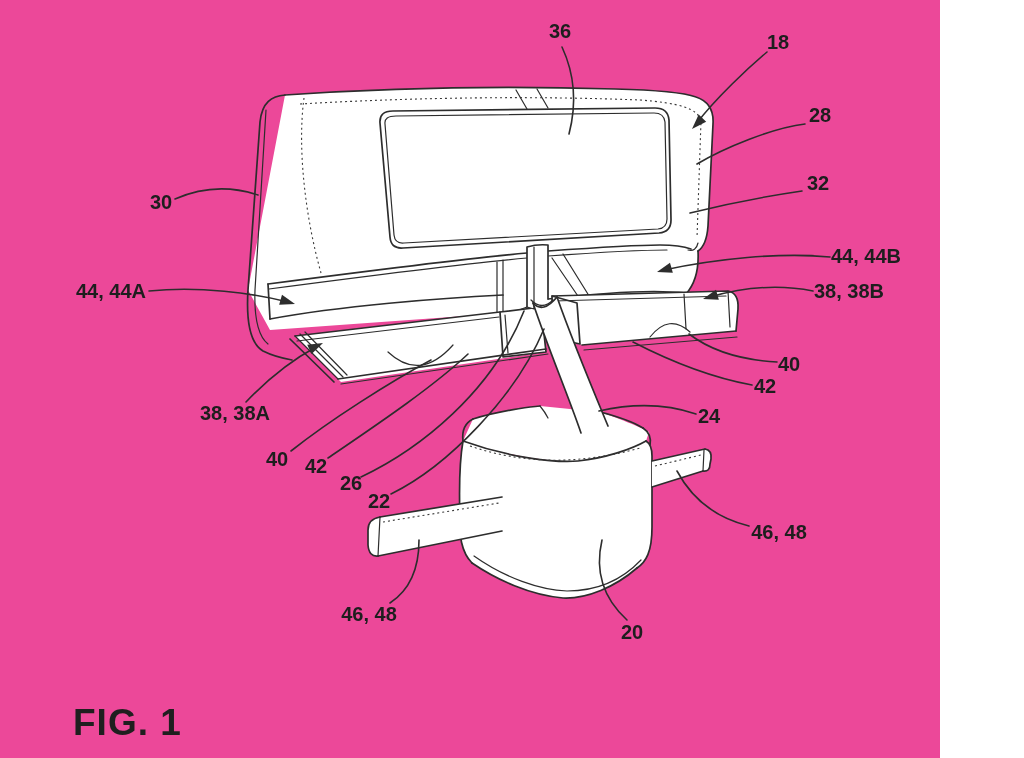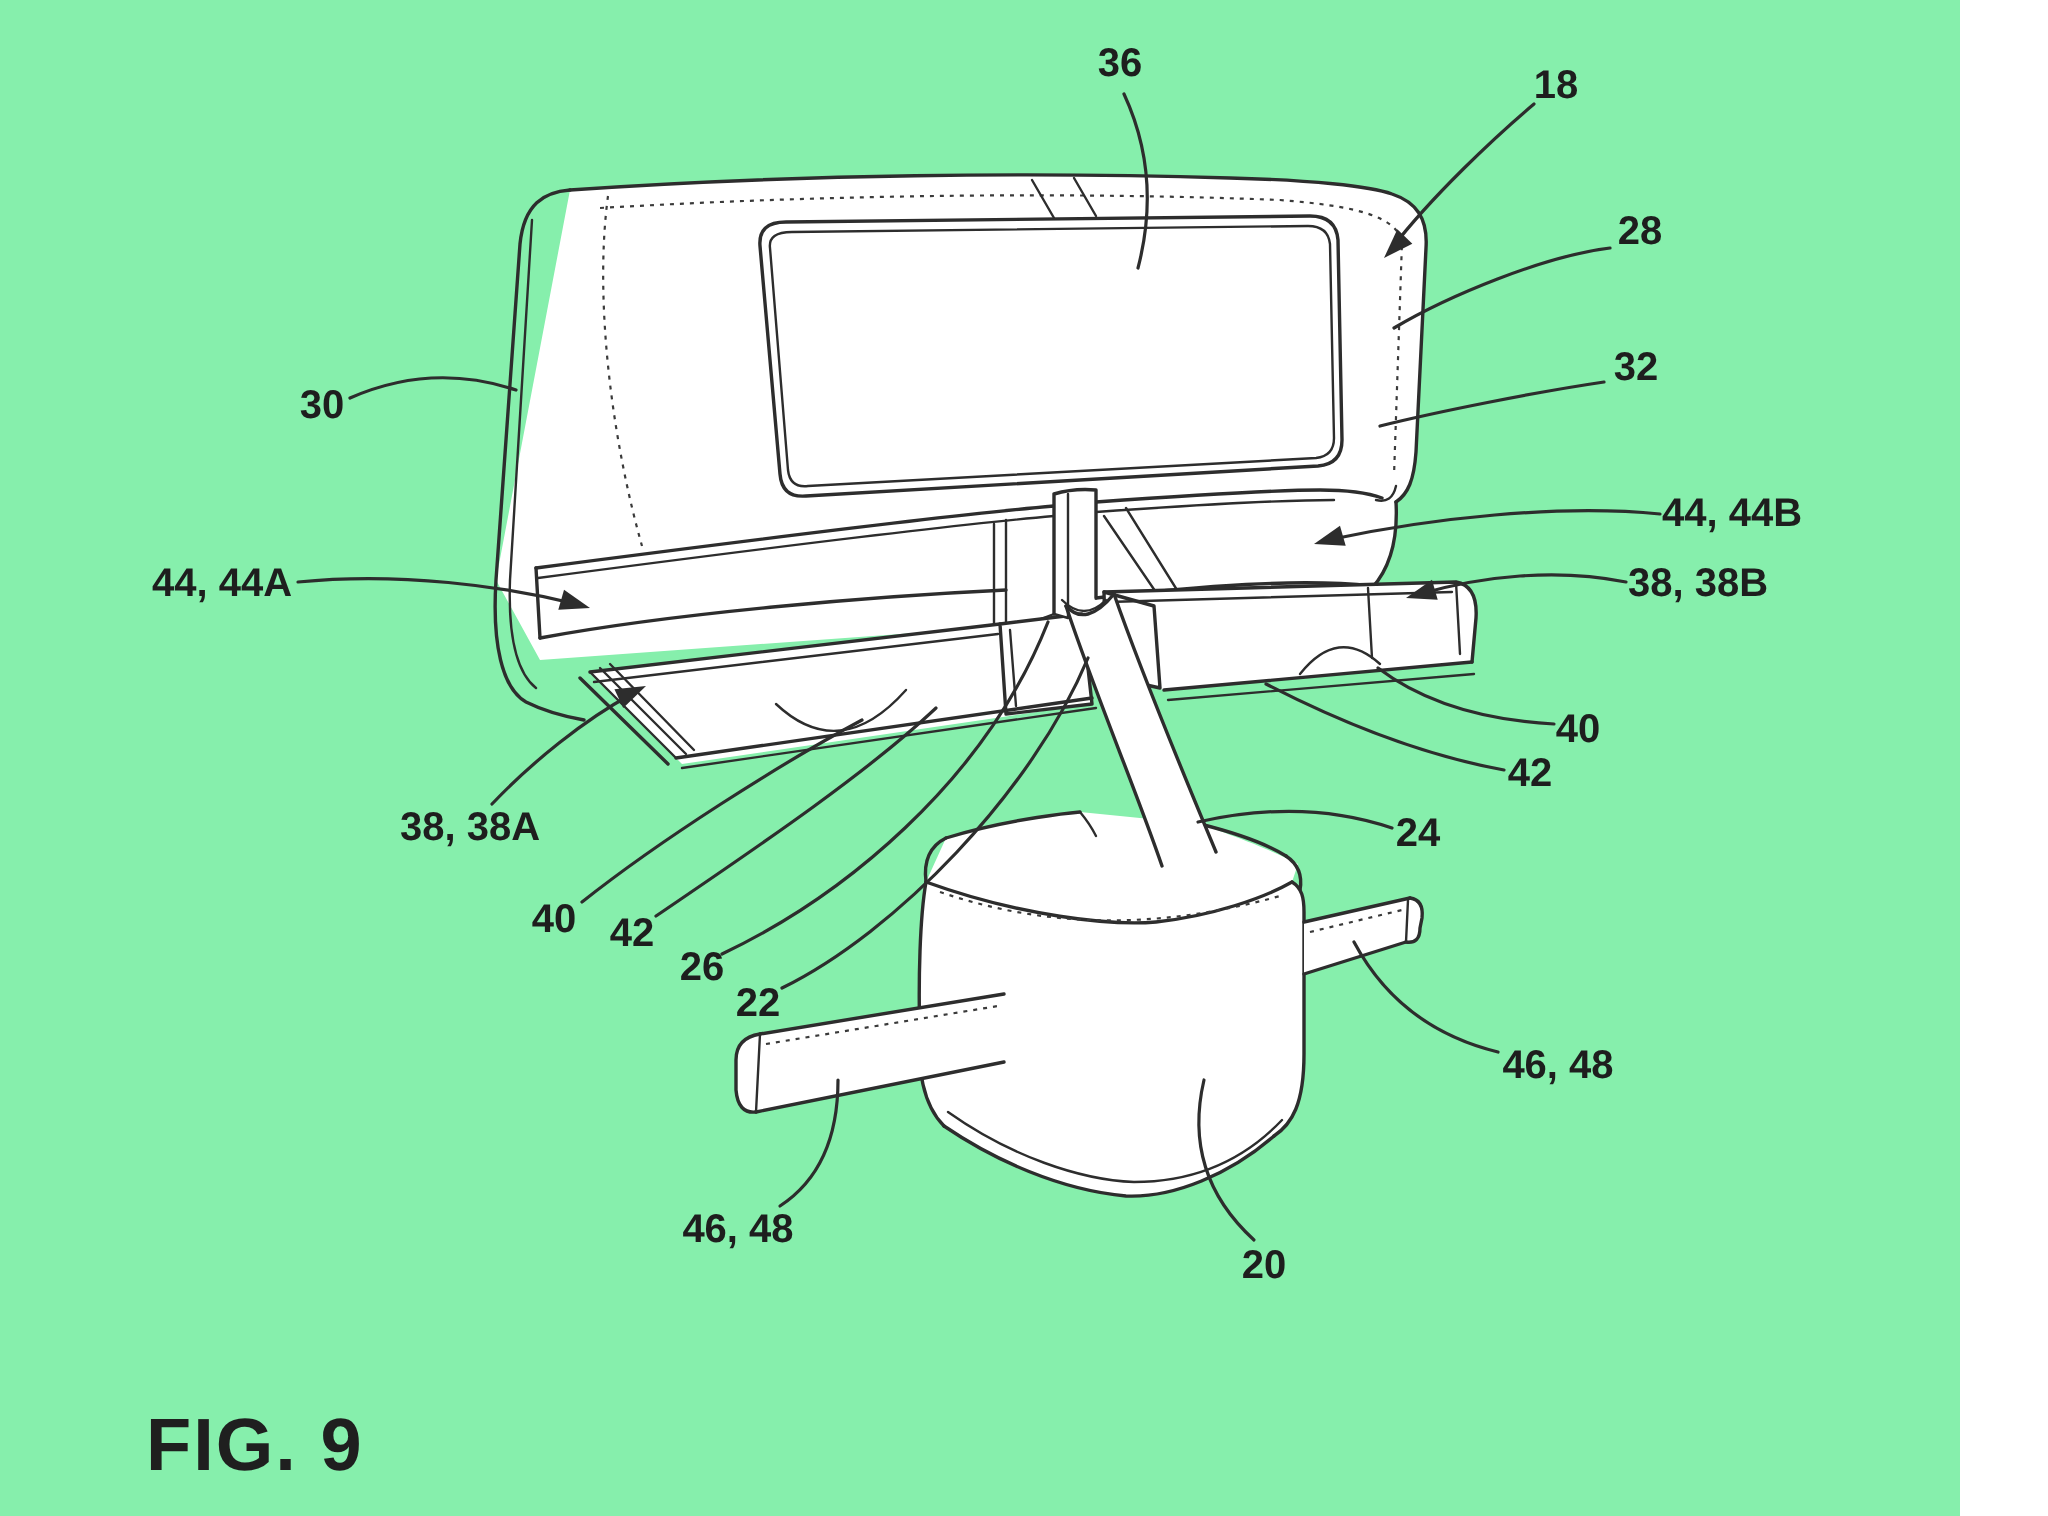--- a/index.html
+++ b/index.html
@@ -1,17 +1,17 @@
 <!DOCTYPE html>
 <html><head>
 <meta charset="utf-8">
 <style>
   html,body{margin:0;padding:0;background:#ffffff;}
-  #stage{position:relative;width:940px;height:758px;background:#86efac;overflow:hidden;
-         font-family:"Liberation Sans", sans-serif;padding-left:40px;}
+  #stage{position:relative;width:940px;height:758px;background:#ec4899;overflow:hidden;
+         font-family:"Liberation Sans", sans-serif;}
   #drawing{position:absolute;left:0;top:0;}
   .ref-label{font-family:"Liberation Sans", sans-serif;font-weight:bold;font-size:20px;fill:#1e1e1e;}
   #fig-title{position:absolute;left:73px;top:702px;font-weight:bold;font-size:37px;
              color:#1f1f1f;letter-spacing:1px;}
   .ln{fill:none;stroke:#2d2d2d;stroke-width:1.7;stroke-linecap:round;stroke-linejoin:round;}
   .thin{fill:none;stroke:#2d2d2d;stroke-width:1.2;stroke-linecap:round;}
   .dot{fill:none;stroke:#3a3a3a;stroke-width:1.1;stroke-dasharray:2 3;}
   .leader{fill:none;stroke:#2d2d2d;stroke-width:1.6;stroke-linecap:round;}
   .fillw{fill:#ffffff;stroke:none;}
   .arrow{fill:#2d2d2d;stroke:none;}
@@ -196,14 +196,14 @@
         <text x="379" y="508" text-anchor="middle" class="ref-label">22</text>
         <text x="789" y="371" text-anchor="middle" class="ref-label">40</text>
         <text x="765" y="393" text-anchor="middle" class="ref-label">42</text>
         <text x="709" y="423" text-anchor="middle" class="ref-label">24</text>
         <text x="779" y="539" text-anchor="middle" class="ref-label">46, 48</text>
         <text x="369" y="621" text-anchor="middle" class="ref-label">46, 48</text>
         <text x="632" y="639" text-anchor="middle" class="ref-label">20</text>
       </g>
   </svg>
 
-  <div id="fig-title">FIG. 9</div>
+  <div id="fig-title">FIG. 1</div>
 </div>
 
 </body></html>

